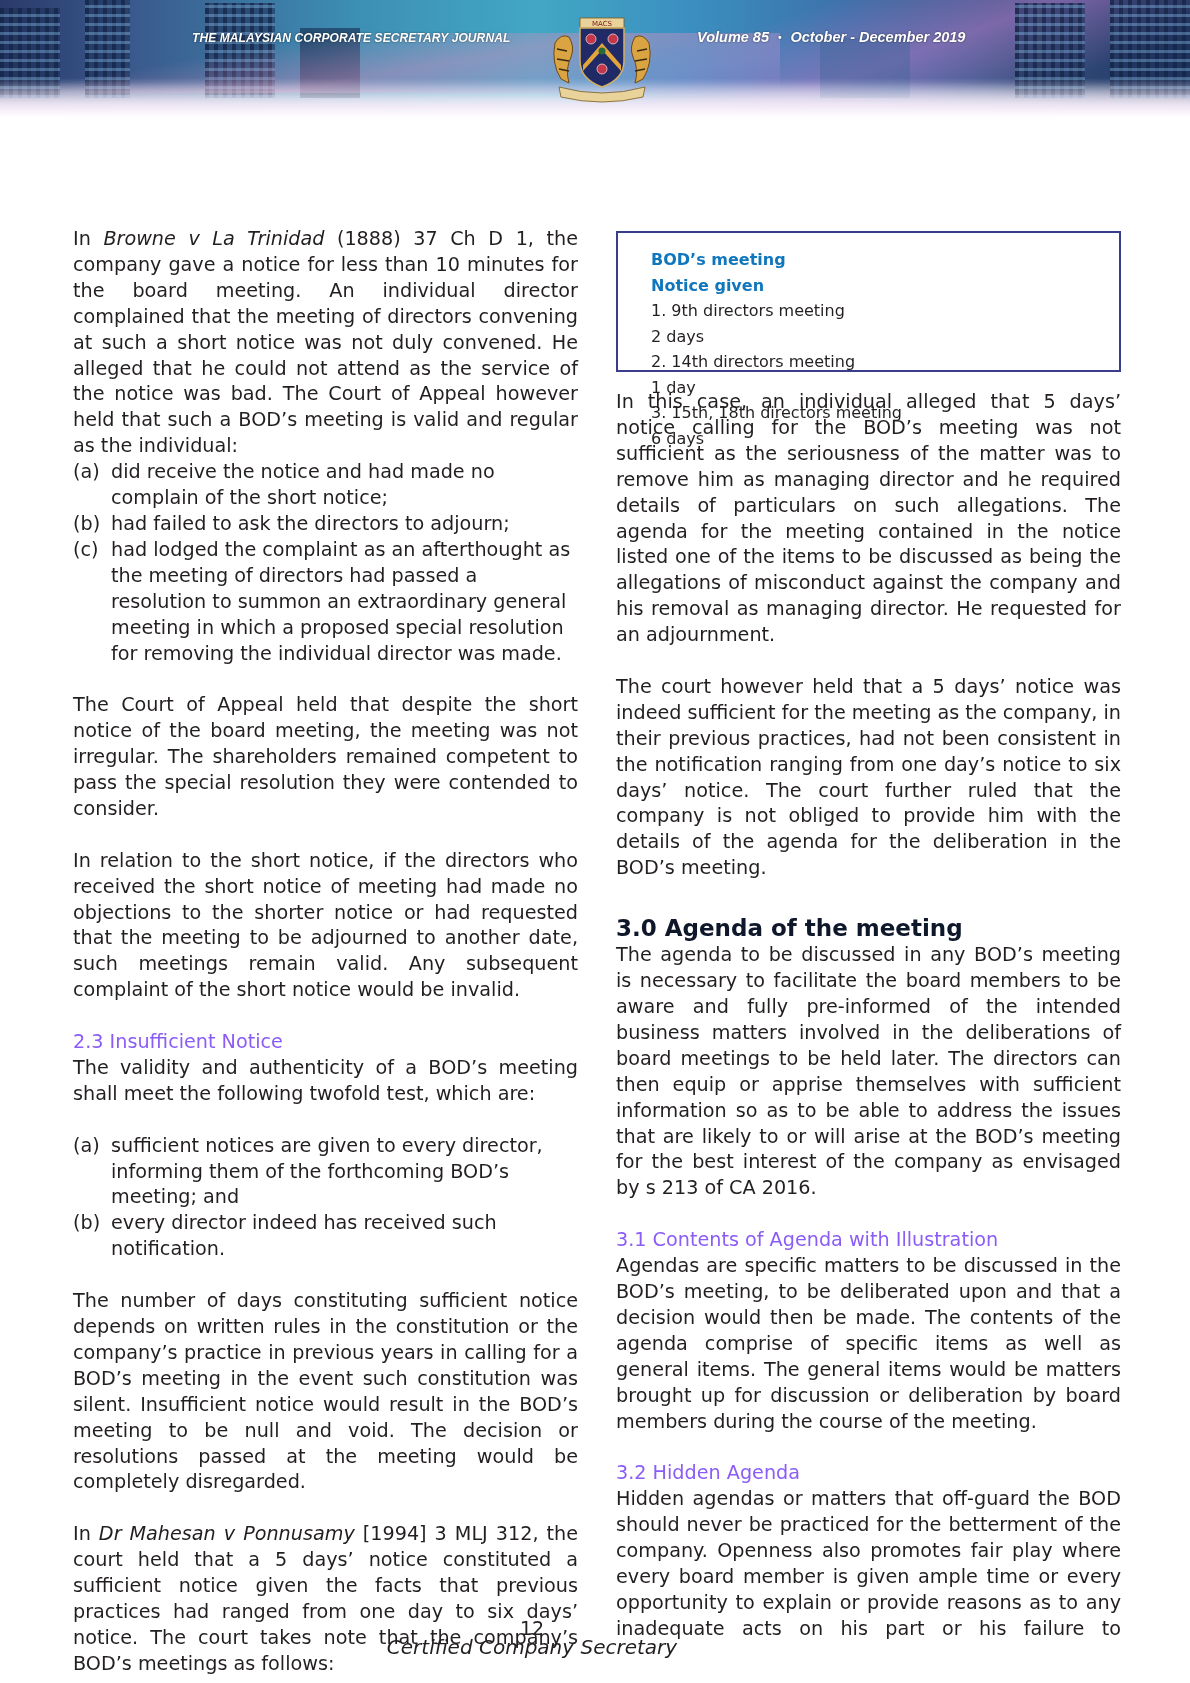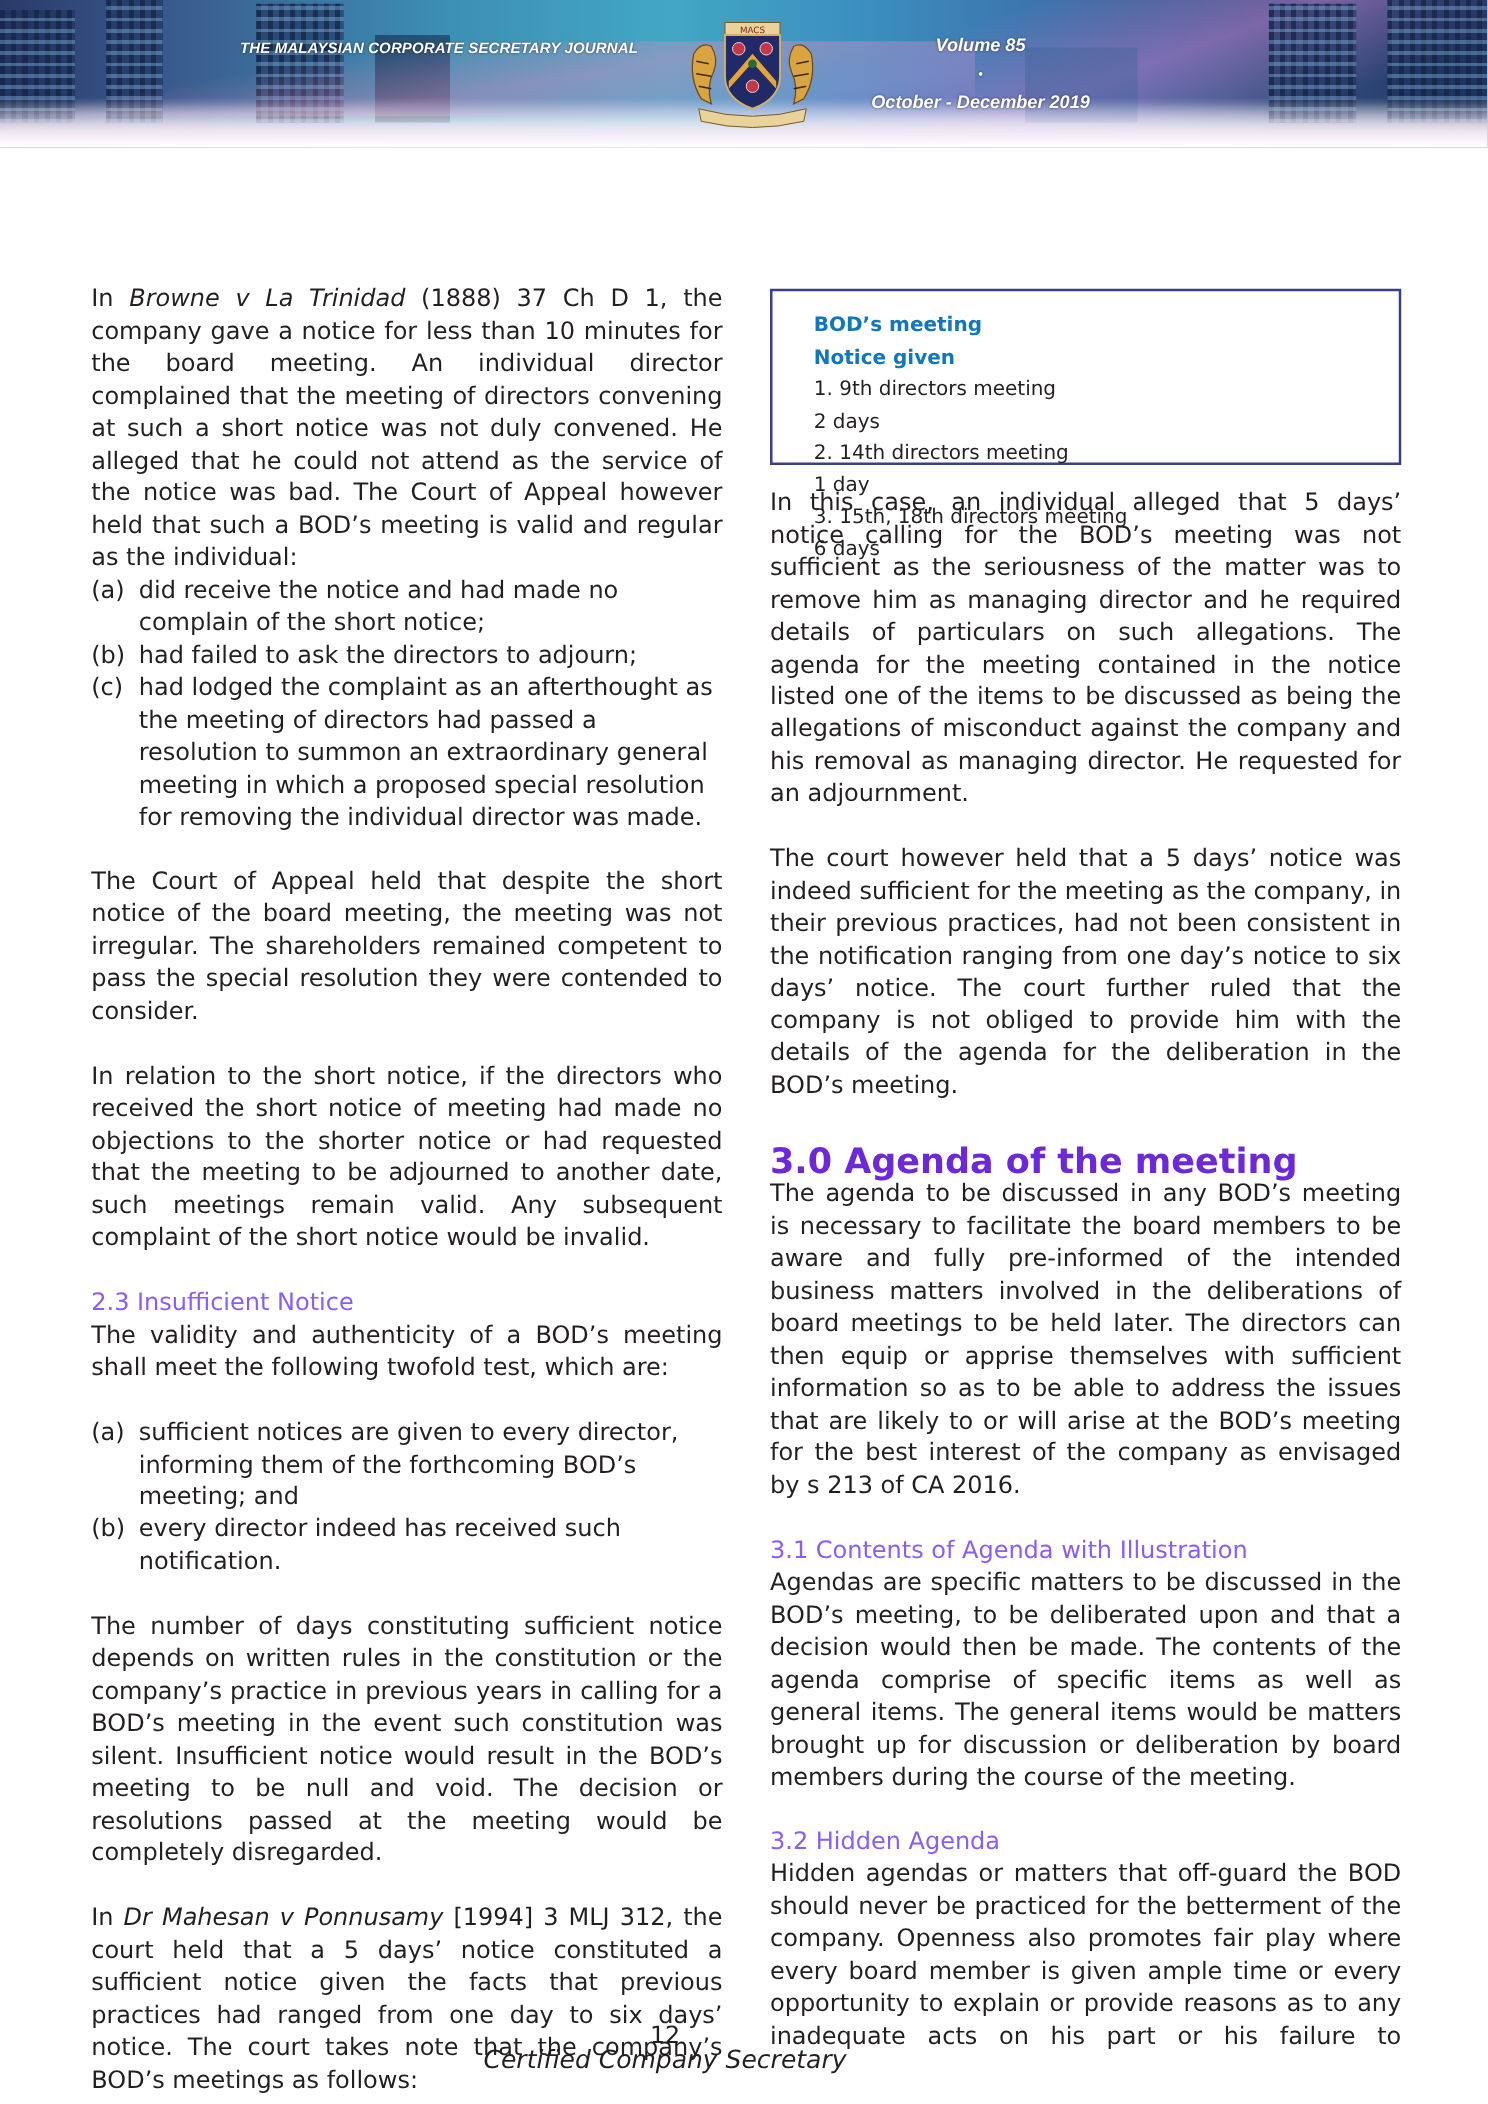--- a/index.html
+++ b/index.html
@@ -27,40 +27,40 @@
   .journal-title {
     position: absolute; left: 192px; top: 31px;
     font-family: "Liberation Sans", sans-serif; font-weight: bold; font-style: italic;
     font-size: 12px; color: #ffffff; letter-spacing: 0.1px;
     text-shadow: 0 0 2px rgba(0,0,0,0.6);
   }
   .volume-info {
     position: absolute; left: 697px; top: 29px;
     font-family: "Liberation Sans", sans-serif; font-weight: bold; font-style: italic;
     font-size: 14.5px; color: #ffffff; text-shadow: 0 0 2px rgba(0,0,0,0.6);
-    display: flex; gap: 9px; align-items: center; flex-direction: column;
+    display: flex; gap: 9px; align-items: center;
   }
   .volume-info .sep { font-size: 10px; }
   .crest {
     position: absolute; left: 547px; top: 13px; width: 110px; height: 92px;
   }
 
   
   .col { position: absolute; top: 226px; width: 505px; font-size: 19.2px; line-height: 25.9px; }
   .col.left { left: 73px; }
   .col.right { left: 616px; }
   .para { text-align: justify; text-align-last: left; }
   .para.last-just { text-align-last: justify; }
   .gap { height: 25.9px; }
   .gap-lg { height: 34px; }
   .list-item { display: flex; }
   .list-item .lbl { width: 38px; flex: 0 0 38px; }
   .list-item .txt { flex: 1; }
   .h-sub { color: #8b5cf6; font-weight: normal; font-size: 19.2px; line-height: 25.9px; }
-  .h-main { color: #6d28d9; font-weight: bold; font-size: 28px; line-height: 27px; }
+  .h-main { color: #0f172a; font-weight: bold; font-size: 23px; line-height: 27px; }
   em { font-style: italic; }
 
   
   .notice-box {
     position: relative; border: 2px solid #3a3c8c; width: 505px; height: 141px;
     padding: 14px 0 0 33px; font-size: 16px; line-height: 25.5px; margin-bottom: 17px;
   }
   .notice-row { display: flex; flex-direction: column; }
   .notice-row .c1 { width: 287px; }
   .notice-row .c2 { }

